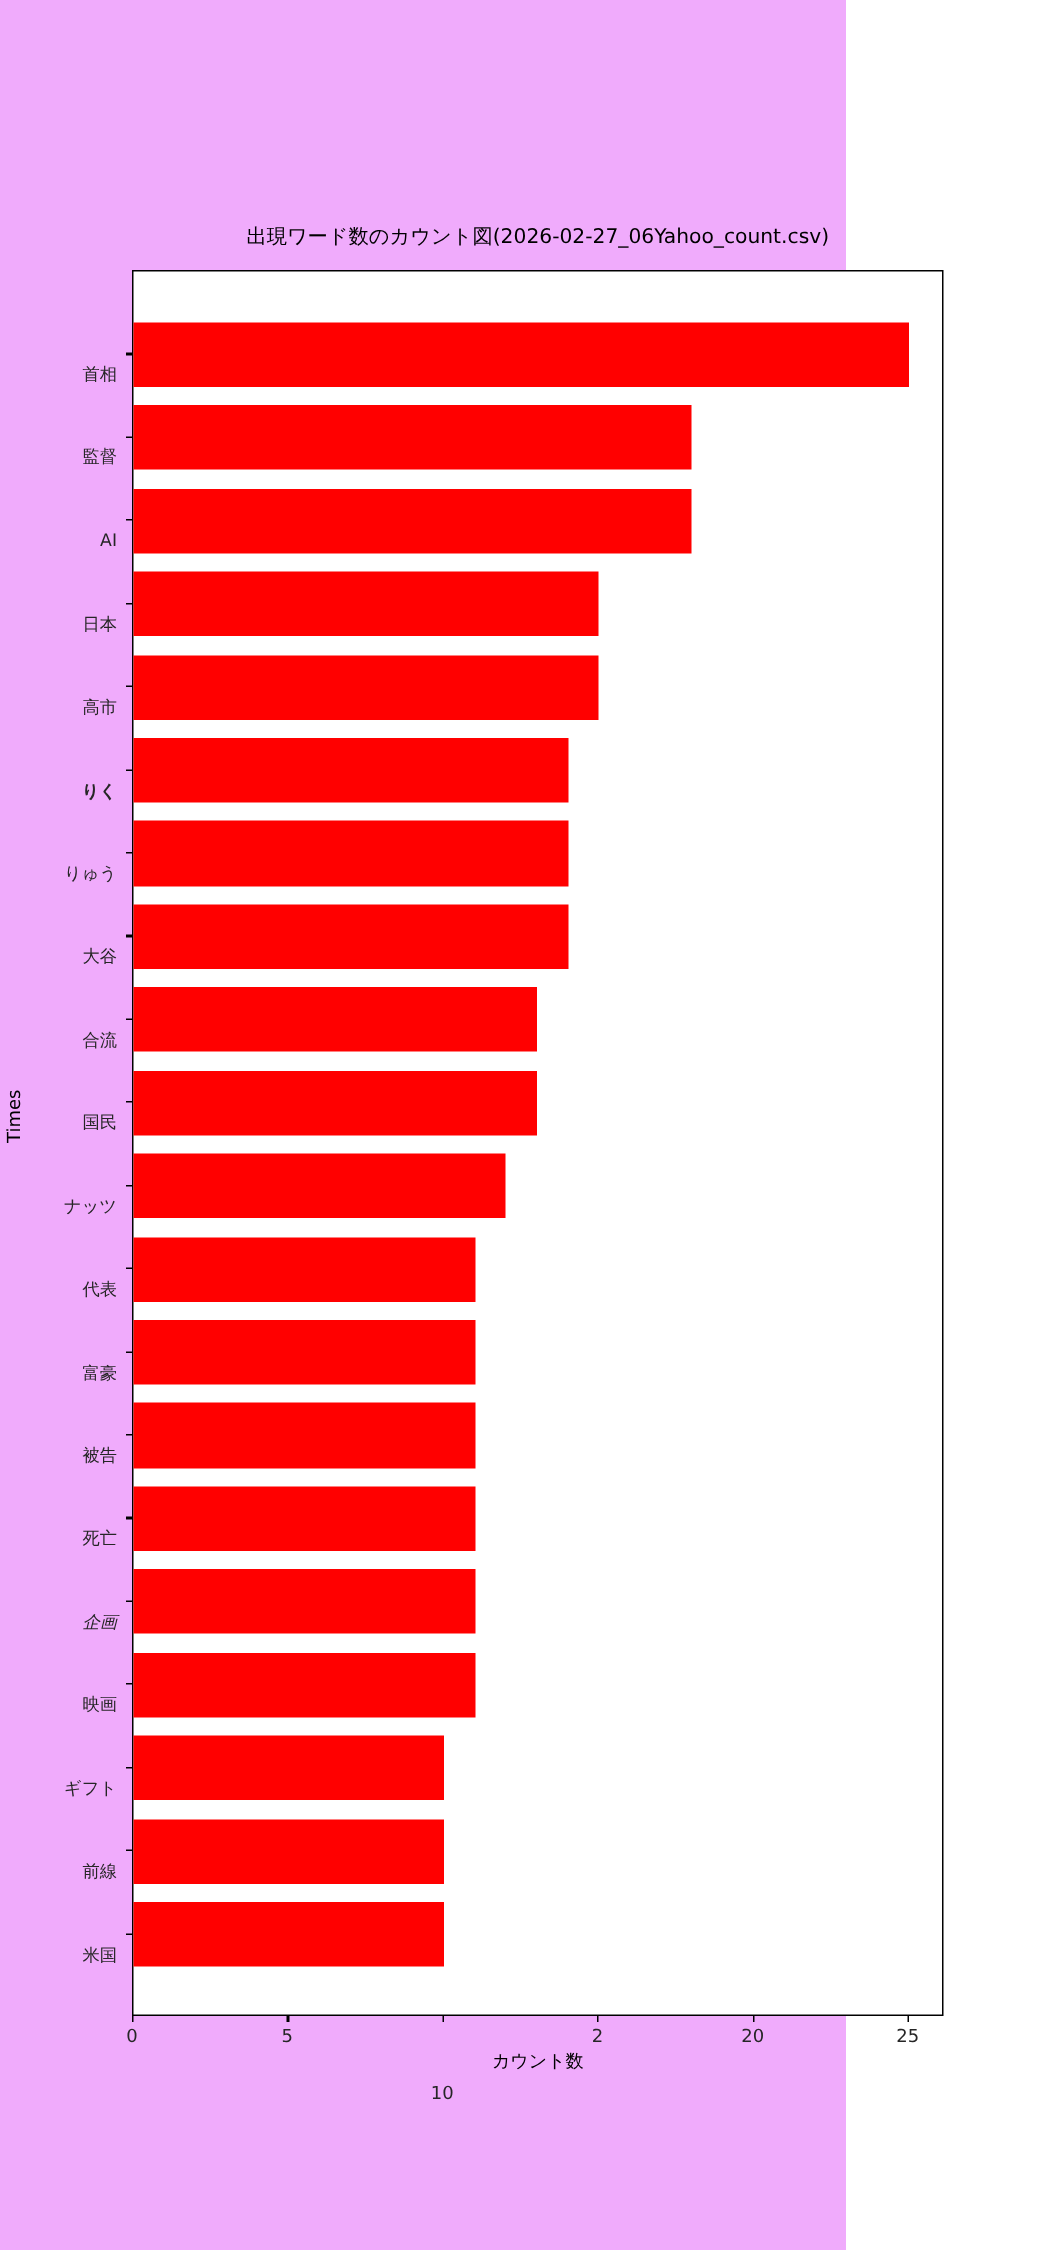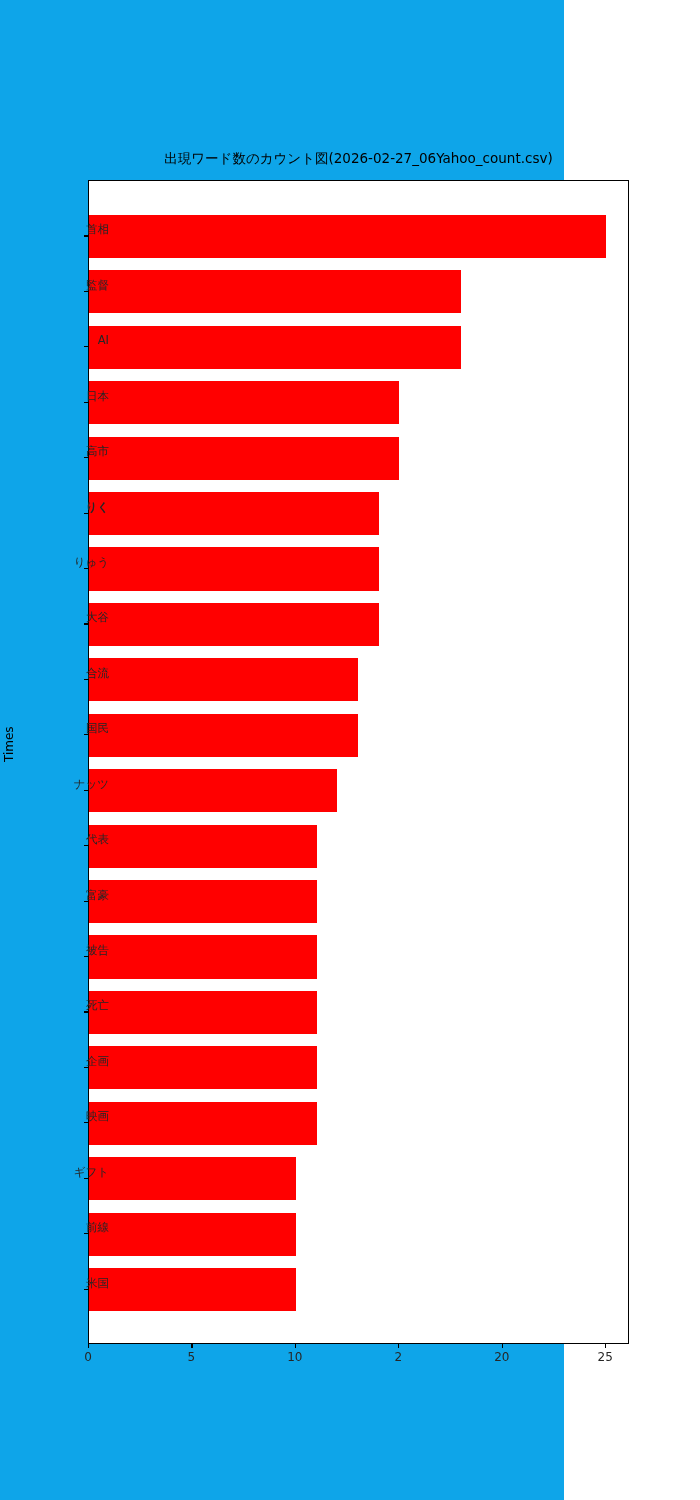--- a/index.html
+++ b/index.html
@@ -15,21 +15,21 @@
     overflow: hidden;
   }
 
   
   #figure {
     position: absolute;
     left: 0;
     top: 0;
     width: 564px;
     height: 1500px;
-    background: #0ea5e9;
+    background: #f0abfc;
   }
 
   
   #chart-title {
     position: absolute;
     left: 88px;
     top: 150px;
     width: 541px;
     text-align: center;
     font-size: 13.5px;
@@ -71,24 +71,23 @@
     text-align: right;
     font-size: 11.5px;
     color: #262626;
     white-space: nowrap;
     transform: translateY(-50%);
     line-height: 12px;
   }
   #ytick-labels {
     position: absolute;
     left: 0px;
-    top: 174px;
+    top: 194px;
     width: 78px;
     height: 1164px;
-    margin-left: 31px;
   }
   .ytick-mark {
     position: absolute;
     left: 84px;
     width: 4px;
     height: 1.1px;
     background: #000000;
   }
 
   
@@ -173,21 +172,21 @@
       <div class="ytick-label" style="top: 332.571px; font-weight: bold;">りく</div>
       <div class="ytick-label" style="top: 388px;">りゅう</div>
       <div class="ytick-label" style="top: 443.429px;">大谷</div>
       <div class="ytick-label" style="top: 498.857px;">合流</div>
       <div class="ytick-label" style="top: 554.286px;">国民</div>
       <div class="ytick-label" style="top: 609.714px;">ナッツ</div>
       <div class="ytick-label" style="top: 665.143px;">代表</div>
       <div class="ytick-label" style="top: 720.571px;">富豪</div>
       <div class="ytick-label" style="top: 776px;">被告</div>
       <div class="ytick-label" style="top: 831.429px;">死亡</div>
-      <div class="ytick-label" style="top: 886.857px;">企画</div>
+      <div class="ytick-label" style="top: 886.857px; font-style: italic;">企画</div>
       <div class="ytick-label" style="top: 942.286px;">映画</div>
       <div class="ytick-label" style="top: 997.714px;">ギフト</div>
       <div class="ytick-label" style="top: 1053.14px;">前線</div>
       <div class="ytick-label" style="top: 1108.57px;">米国</div>
     </div>
   <div id="ytick-marks">
       <div class="ytick-mark" style="top: 235.429px;"></div>
       <div class="ytick-mark" style="top: 290.857px;"></div>
       <div class="ytick-mark" style="top: 346.286px;"></div>
       <div class="ytick-mark" style="top: 401.714px;"></div>
@@ -207,24 +206,25 @@
       <div class="ytick-mark" style="top: 1177.71px;"></div>
       <div class="ytick-mark" style="top: 1233.14px;"></div>
       <div class="ytick-mark" style="top: 1288.57px;"></div>
     </div>
 
   <div id="xtick-labels">
       <div class="xtick-label" style="left: 88px;">0</div>
       <div class="xtick-mark" style="left: 88px;"></div>
       <div class="xtick-label" style="left: 191.442px;">5</div>
       <div class="xtick-mark" style="left: 191.442px;"></div>
-      <div class="xtick-label" style="left: 294.883px;">10</div>
+      <div class="xtick-label" style="left: 294.883px; margin-top: 38px;">10</div>
       <div class="xtick-mark" style="left: 294.883px;"></div>
       <div class="xtick-label" style="left: 398.325px;">2</div>
       <div class="xtick-mark" style="left: 398.325px;"></div>
       <div class="xtick-label" style="left: 501.767px;">20</div>
       <div class="xtick-mark" style="left: 501.767px;"></div>
       <div class="xtick-label" style="left: 605.208px;">25</div>
       <div class="xtick-mark" style="left: 605.208px;"></div>
     </div>
 
+  <div id="xlabel">カウント数</div>
 
 </div>
 
 </body></html>

